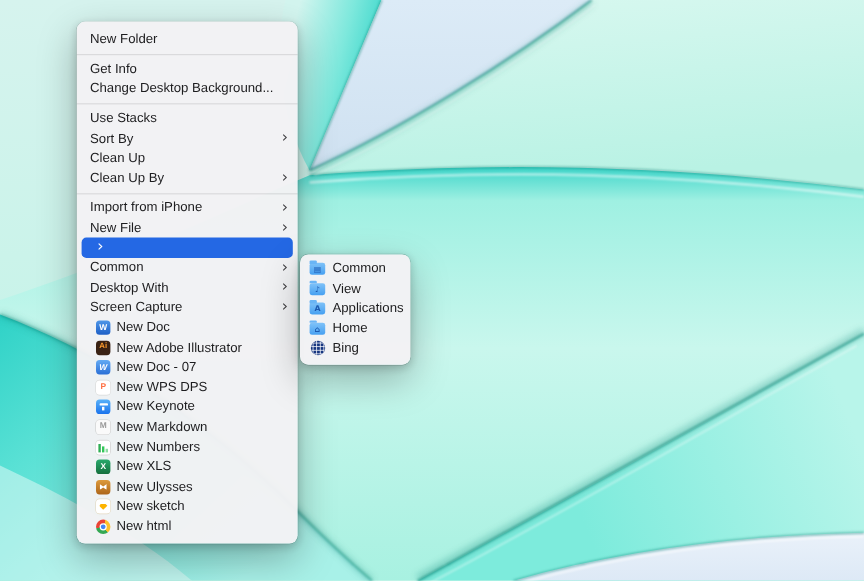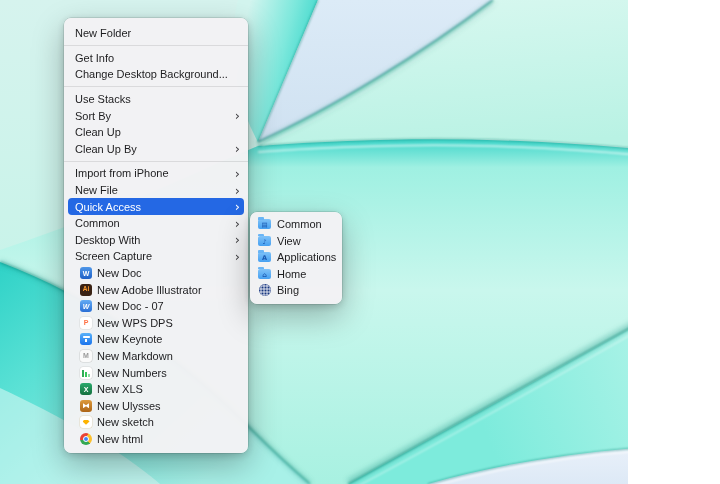--- a/index.html
+++ b/index.html
@@ -1,18 +1,18 @@
 <!DOCTYPE html>
 <html><head>
 <meta charset="utf-8">
 <style>
   html,body{margin:0;padding:0;}
   body{width:720px;height:484px;overflow:hidden;font-family:"Liberation Sans",sans-serif;
        -webkit-font-smoothing:antialiased;}
-  #screen{position:relative;width:628px;height:484px;overflow:hidden;background:#c6f2e7;}
+  #screen{position:relative;width:720px;height:484px;overflow:hidden;background:#c6f2e7;}
 
   
   #wallpaper{position:absolute;inset:0;}
 
   
   .menu{position:absolute;background:rgba(243,242,244,0.97);border-radius:7px;
         box-shadow:0 0 0 0.5px rgba(0,0,0,0.18), 0 12px 32px rgba(0,0,0,0.28), 0 2px 8px rgba(0,0,0,0.18);}
   #context-menu{left:64px;top:18px;width:184px;padding:7px 0 6px;}
   #quick-access-submenu{left:250px;top:212px;width:92px;padding:4px 0 5px;}
 
@@ -194,21 +194,20 @@
       <div class="separator"></div>
       <div class="row">
         <span class="label">Import from iPhone</span>
         <span class="chevron">›</span>
       </div>
       <div class="row">
         <span class="label">New File</span>
         <span class="chevron">›</span>
       </div>
       <div class="row highlighted" style="background: rgb(36, 104, 228);">
-        <span class="label">Quick Access</span>
         <span class="chevron">›</span>
       </div>
       <div class="row">
         <span class="label">Common</span>
         <span class="chevron">›</span>
       </div>
       <div class="row">
         <span class="label">Desktop With</span>
         <span class="chevron">›</span>
       </div>

